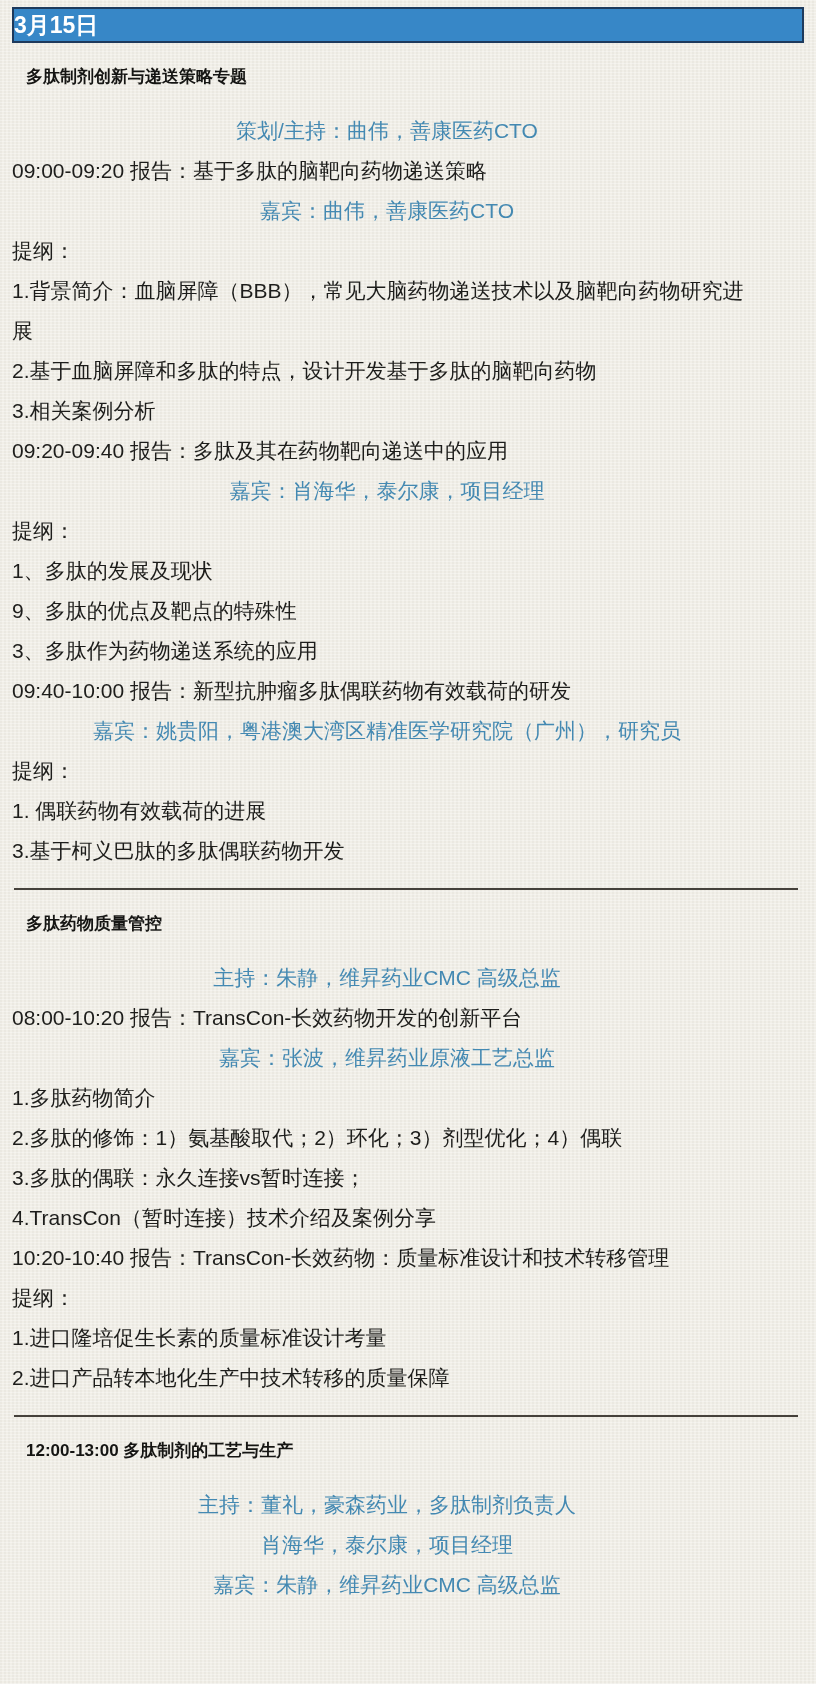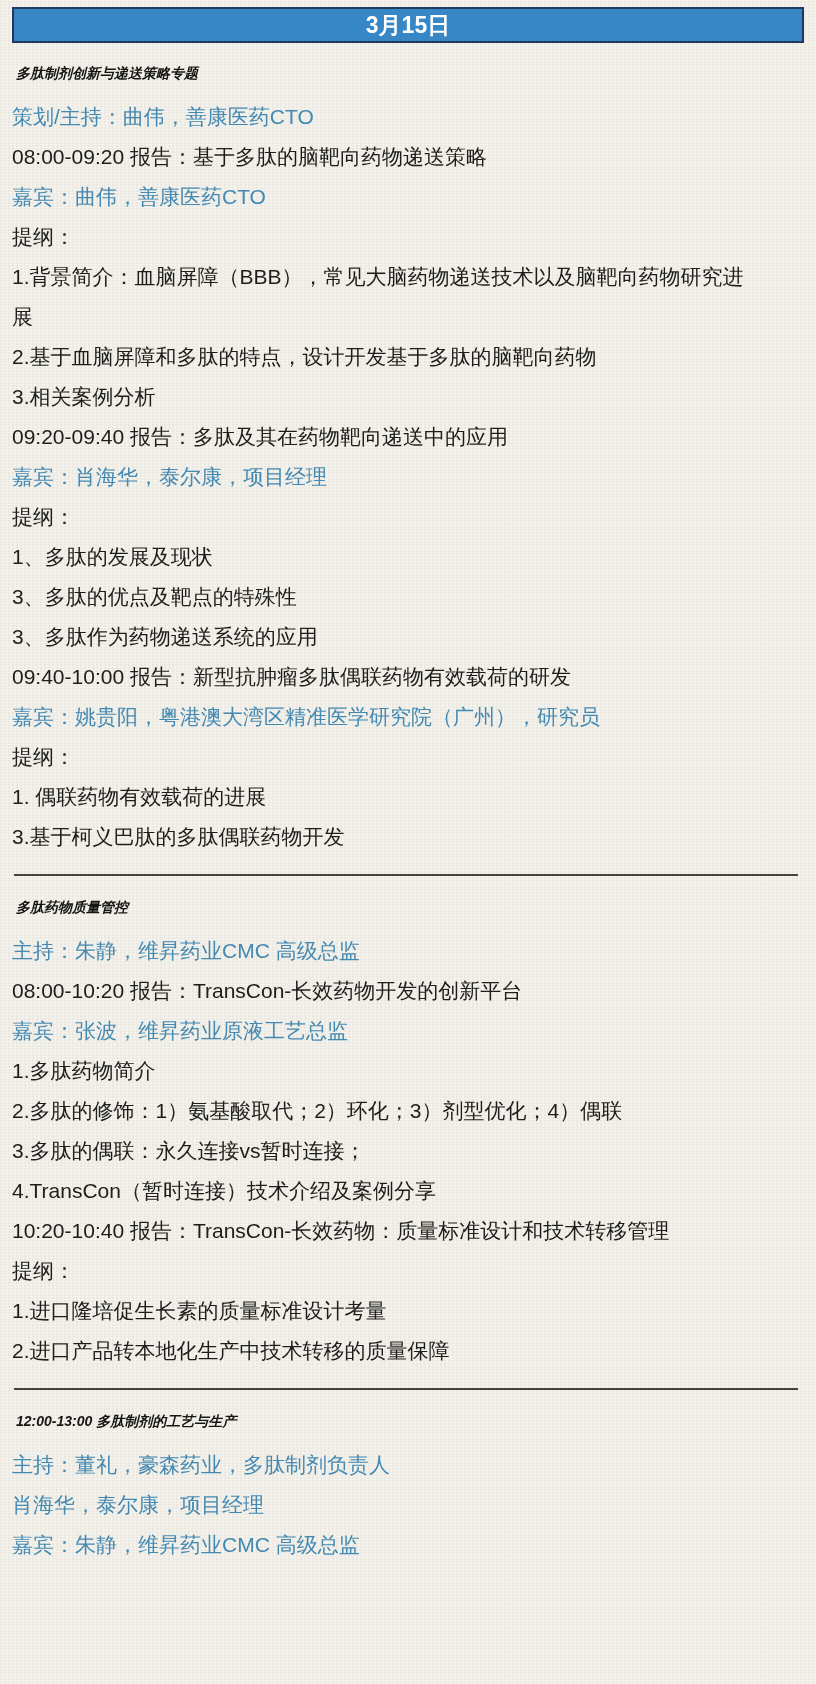--- a/index.html
+++ b/index.html
@@ -21,69 +21,68 @@
     overflow:hidden;
   }
   .date-bar {
     height:32px;
     background:#3787c7;
     border:2px solid #1e3a5c;
     color:#ffffff;
     font-weight:bold;
     font-size:23px;
     line-height:32px;
-    text-align:center;
+    text-align:left;
     margin:2px 0 10px 0;
   }
   .section-title {
-    font-size:14px;
+    font-size:17px;
     font-weight:bold;
     color:#151513;
     line-height:40px;
-    margin:4px;
+    margin:14px;
     max-width:760px;
-    font-style:italic;
   }
   .line {
     font-size:21px;
     line-height:40px;
     margin:0;
     color:#1d1d1b;
     max-width:750px;
   }
-  .line.blue { color:#4489b2; }
+  .line.blue { color:#4489b2;text-align:center; }
   hr.divider {
     border:none;
     border-top:2px solid #45413b;
     margin:17px 6px 11px 2px;
   }
 </style>
 </head>
 <body>
 
 <div class="page">
 
   <div class="date-bar">
     <span>3月15日</span>
   </div>
 
   <div>
     <h2 class="section-title">多肽制剂创新与递送策略专题</h2>
     <p class="line blue">策划/主持：曲伟，善康医药CTO</p>
-    <p class="line">08:00-09:20 报告：基于多肽的脑靶向药物递送策略</p>
+    <p class="line">09:00-09:20 报告：基于多肽的脑靶向药物递送策略</p>
     <p class="line blue">嘉宾：曲伟，善康医药CTO</p>
     <p class="line">提纲：</p>
     <p class="line">1.背景简介：血脑屏障（BBB），常见大脑药物递送技术以及脑靶向药物研究进展</p>
     <p class="line">2.基于血脑屏障和多肽的特点，设计开发基于多肽的脑靶向药物</p>
     <p class="line">3.相关案例分析</p>
     <p class="line">09:20-09:40 报告：多肽及其在药物靶向递送中的应用</p>
     <p class="line blue">嘉宾：肖海华，泰尔康，项目经理</p>
     <p class="line">提纲：</p>
     <p class="line">1、多肽的发展及现状</p>
-    <p class="line">3、多肽的优点及靶点的特殊性</p>
+    <p class="line">9、多肽的优点及靶点的特殊性</p>
     <p class="line">3、多肽作为药物递送系统的应用</p>
     <p class="line">09:40-10:00 报告：新型抗肿瘤多肽偶联药物有效载荷的研发</p>
     <p class="line blue">嘉宾：姚贵阳，粤港澳大湾区精准医学研究院（广州），研究员</p>
     <p class="line">提纲：</p>
     <p class="line">1. 偶联药物有效载荷的进展</p>
     <p class="line">3.基于柯义巴肽的多肽偶联药物开发</p>
   </div>
 
   <hr class="divider">
 

